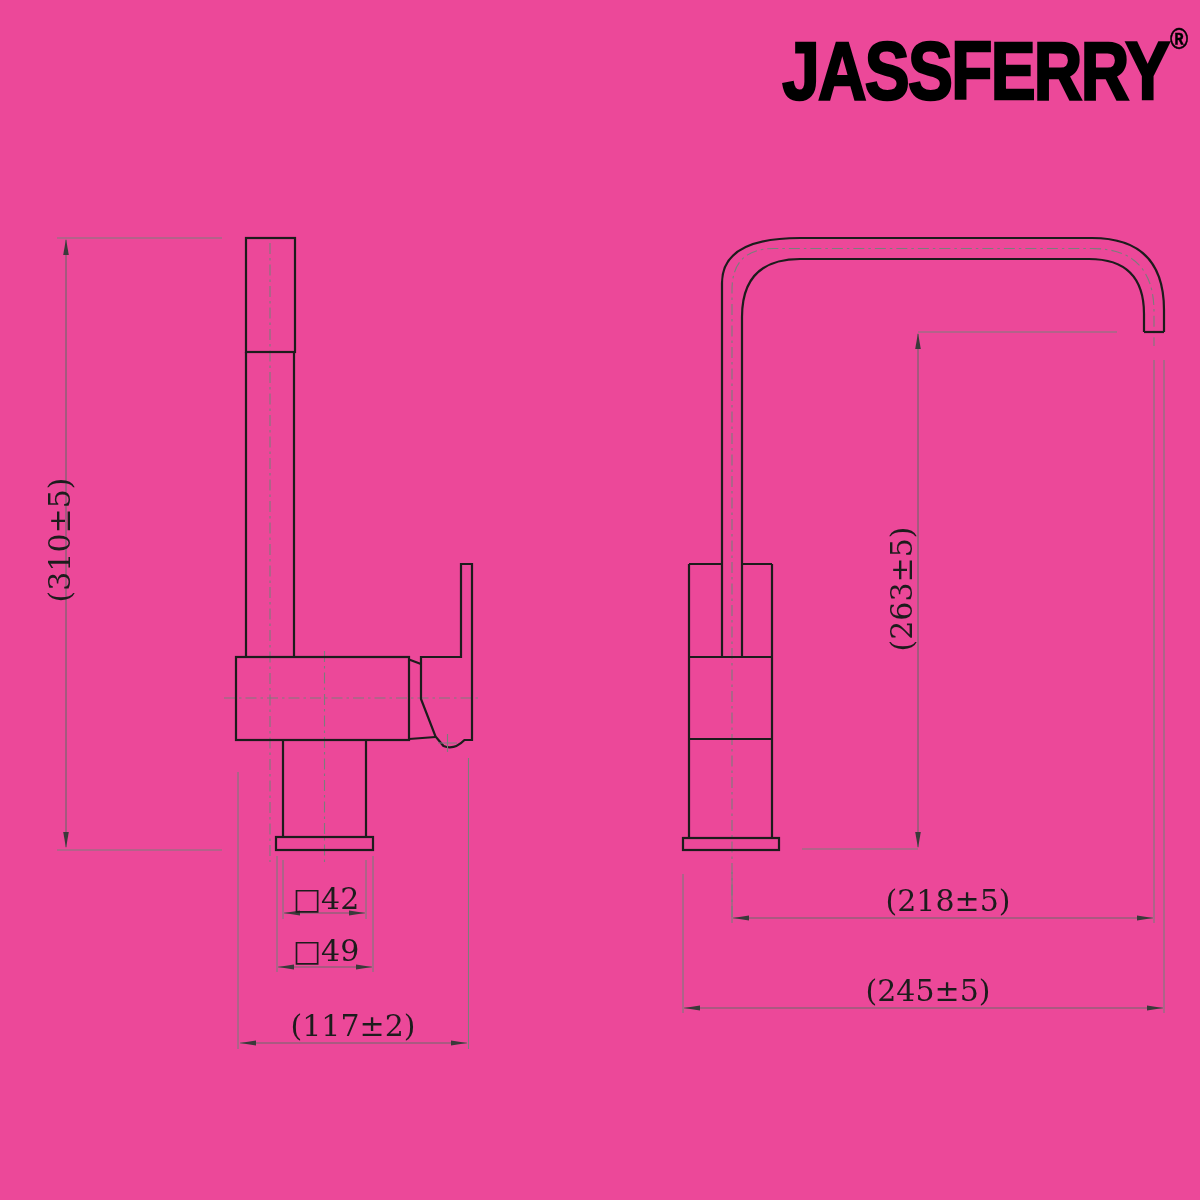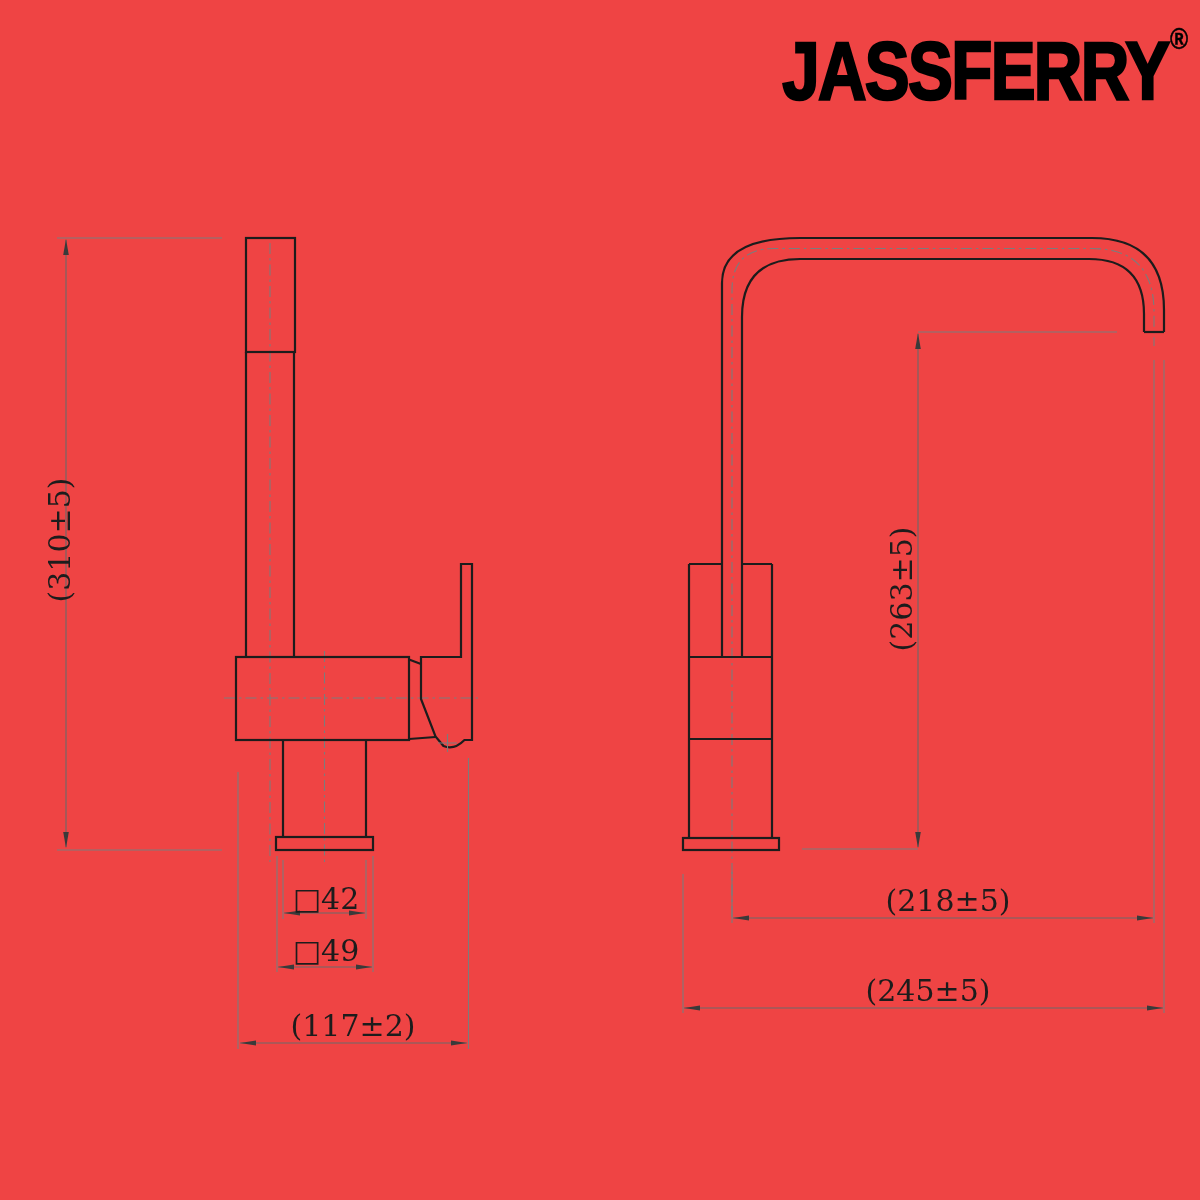--- a/index.html
+++ b/index.html
@@ -1,16 +1,16 @@
 <!DOCTYPE html>
 <html><head>
 <meta charset="utf-8">
 <style>
   html,body{margin:0;padding:0;background:#fff;}
-  .page{position:relative;width:1200px;height:1200px;background:#ef4444;overflow:hidden;
+  .page{position:relative;width:1200px;height:1200px;background:#ec4899;overflow:hidden;
         font-family:"Liberation Sans",sans-serif;}
   .logo{position:absolute;top:22px;right:12px;display:flex;align-items:flex-start;
         transform:scaleX(0.82);transform-origin:100% 0;color:#000;white-space:nowrap;}
   .logo-text{font-size:82px;font-weight:bold;line-height:1.2;letter-spacing:-2px;
              -webkit-text-stroke:2.5px #000;}
   .logo-reg{font-size:30px;font-weight:bold;line-height:1;margin-top:2px;margin-left:2px;
             -webkit-text-stroke:0.5px #000;}
   svg{position:absolute;left:0;top:0;}
   .o{stroke:#1c1c1c;stroke-width:2.2;fill:none;stroke-linejoin:miter;}
   .thin{stroke:#7c7c7c;stroke-width:1.1;fill:none;}

